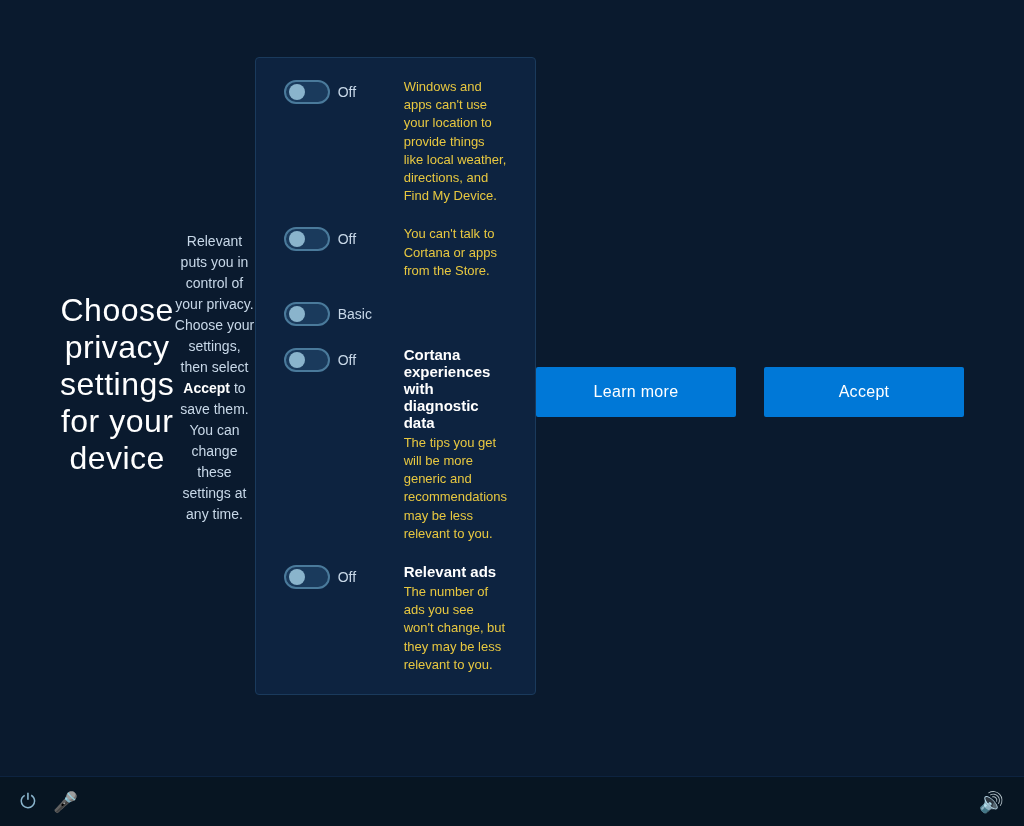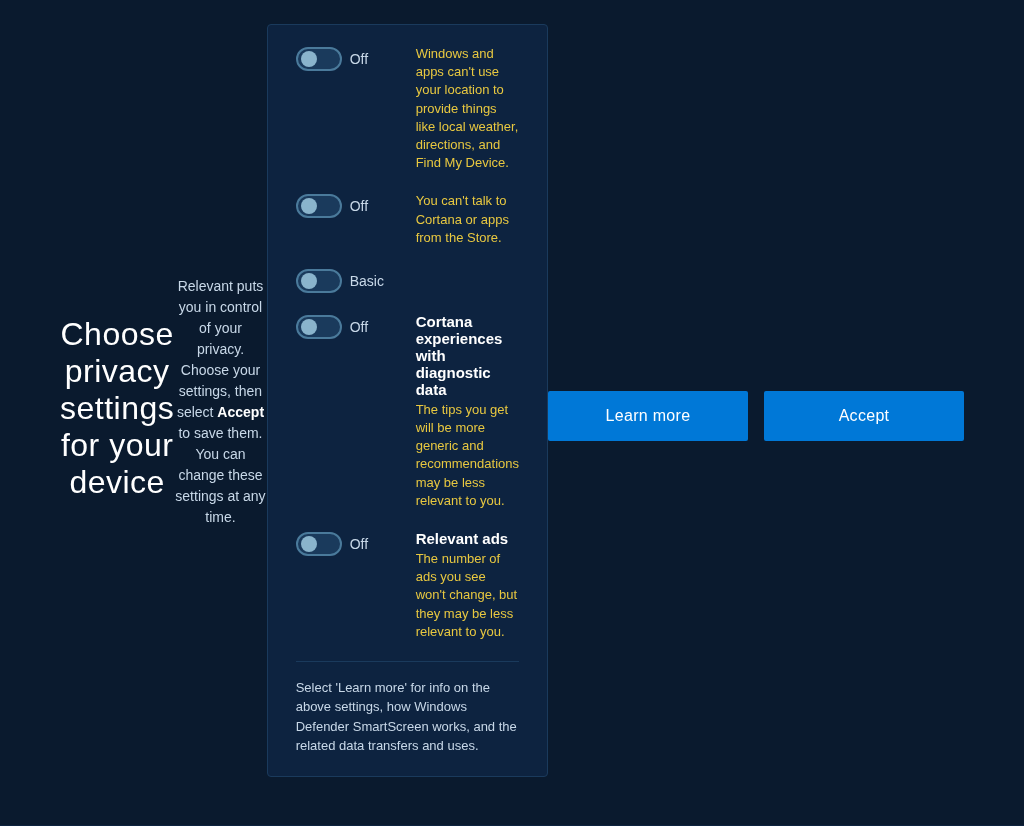--- a/index.html
+++ b/index.html
@@ -123,21 +123,21 @@
       color: #c8d8e8;
       font-size: 13px;
       line-height: 1.5;
       margin-top: 18px;
       border-top: 1px solid #1a3a5c;
       padding-top: 16px;
     }
 
     .button-row {
       display: flex;
-      gap: 16px;
+      gap: 28px;
       justify-content: center;
       margin-top: 4px;
     }
 
     .btn {
       width: 200px;
       height: 50px;
       border: none;
       border-radius: 2px;
       font-size: 16px;
@@ -233,21 +233,20 @@
         <div class="toggle">
           <div class="toggle-knob"></div>
         </div>
         <span class="toggle-label">Off</span>
       </div>
       <div class="setting-content">
         <div class="setting-name">Relevant ads</div>
         <div class="setting-desc">The number of ads you see won't change, but they may be less relevant to you.</div>
       </div>
     </div>
-      <div class="info-text">Select 'Learn more' for info on the above settings, how Windows Defender SmartScreen works, and the related data transfers and uses.</div>
     </div>
 
   <div class="button-row">
     <button class="btn">Learn more</button>
     <button class="btn">Accept</button>
   </div>
 </div>
 
 <div class="taskbar">
   <div class="taskbar-left">

